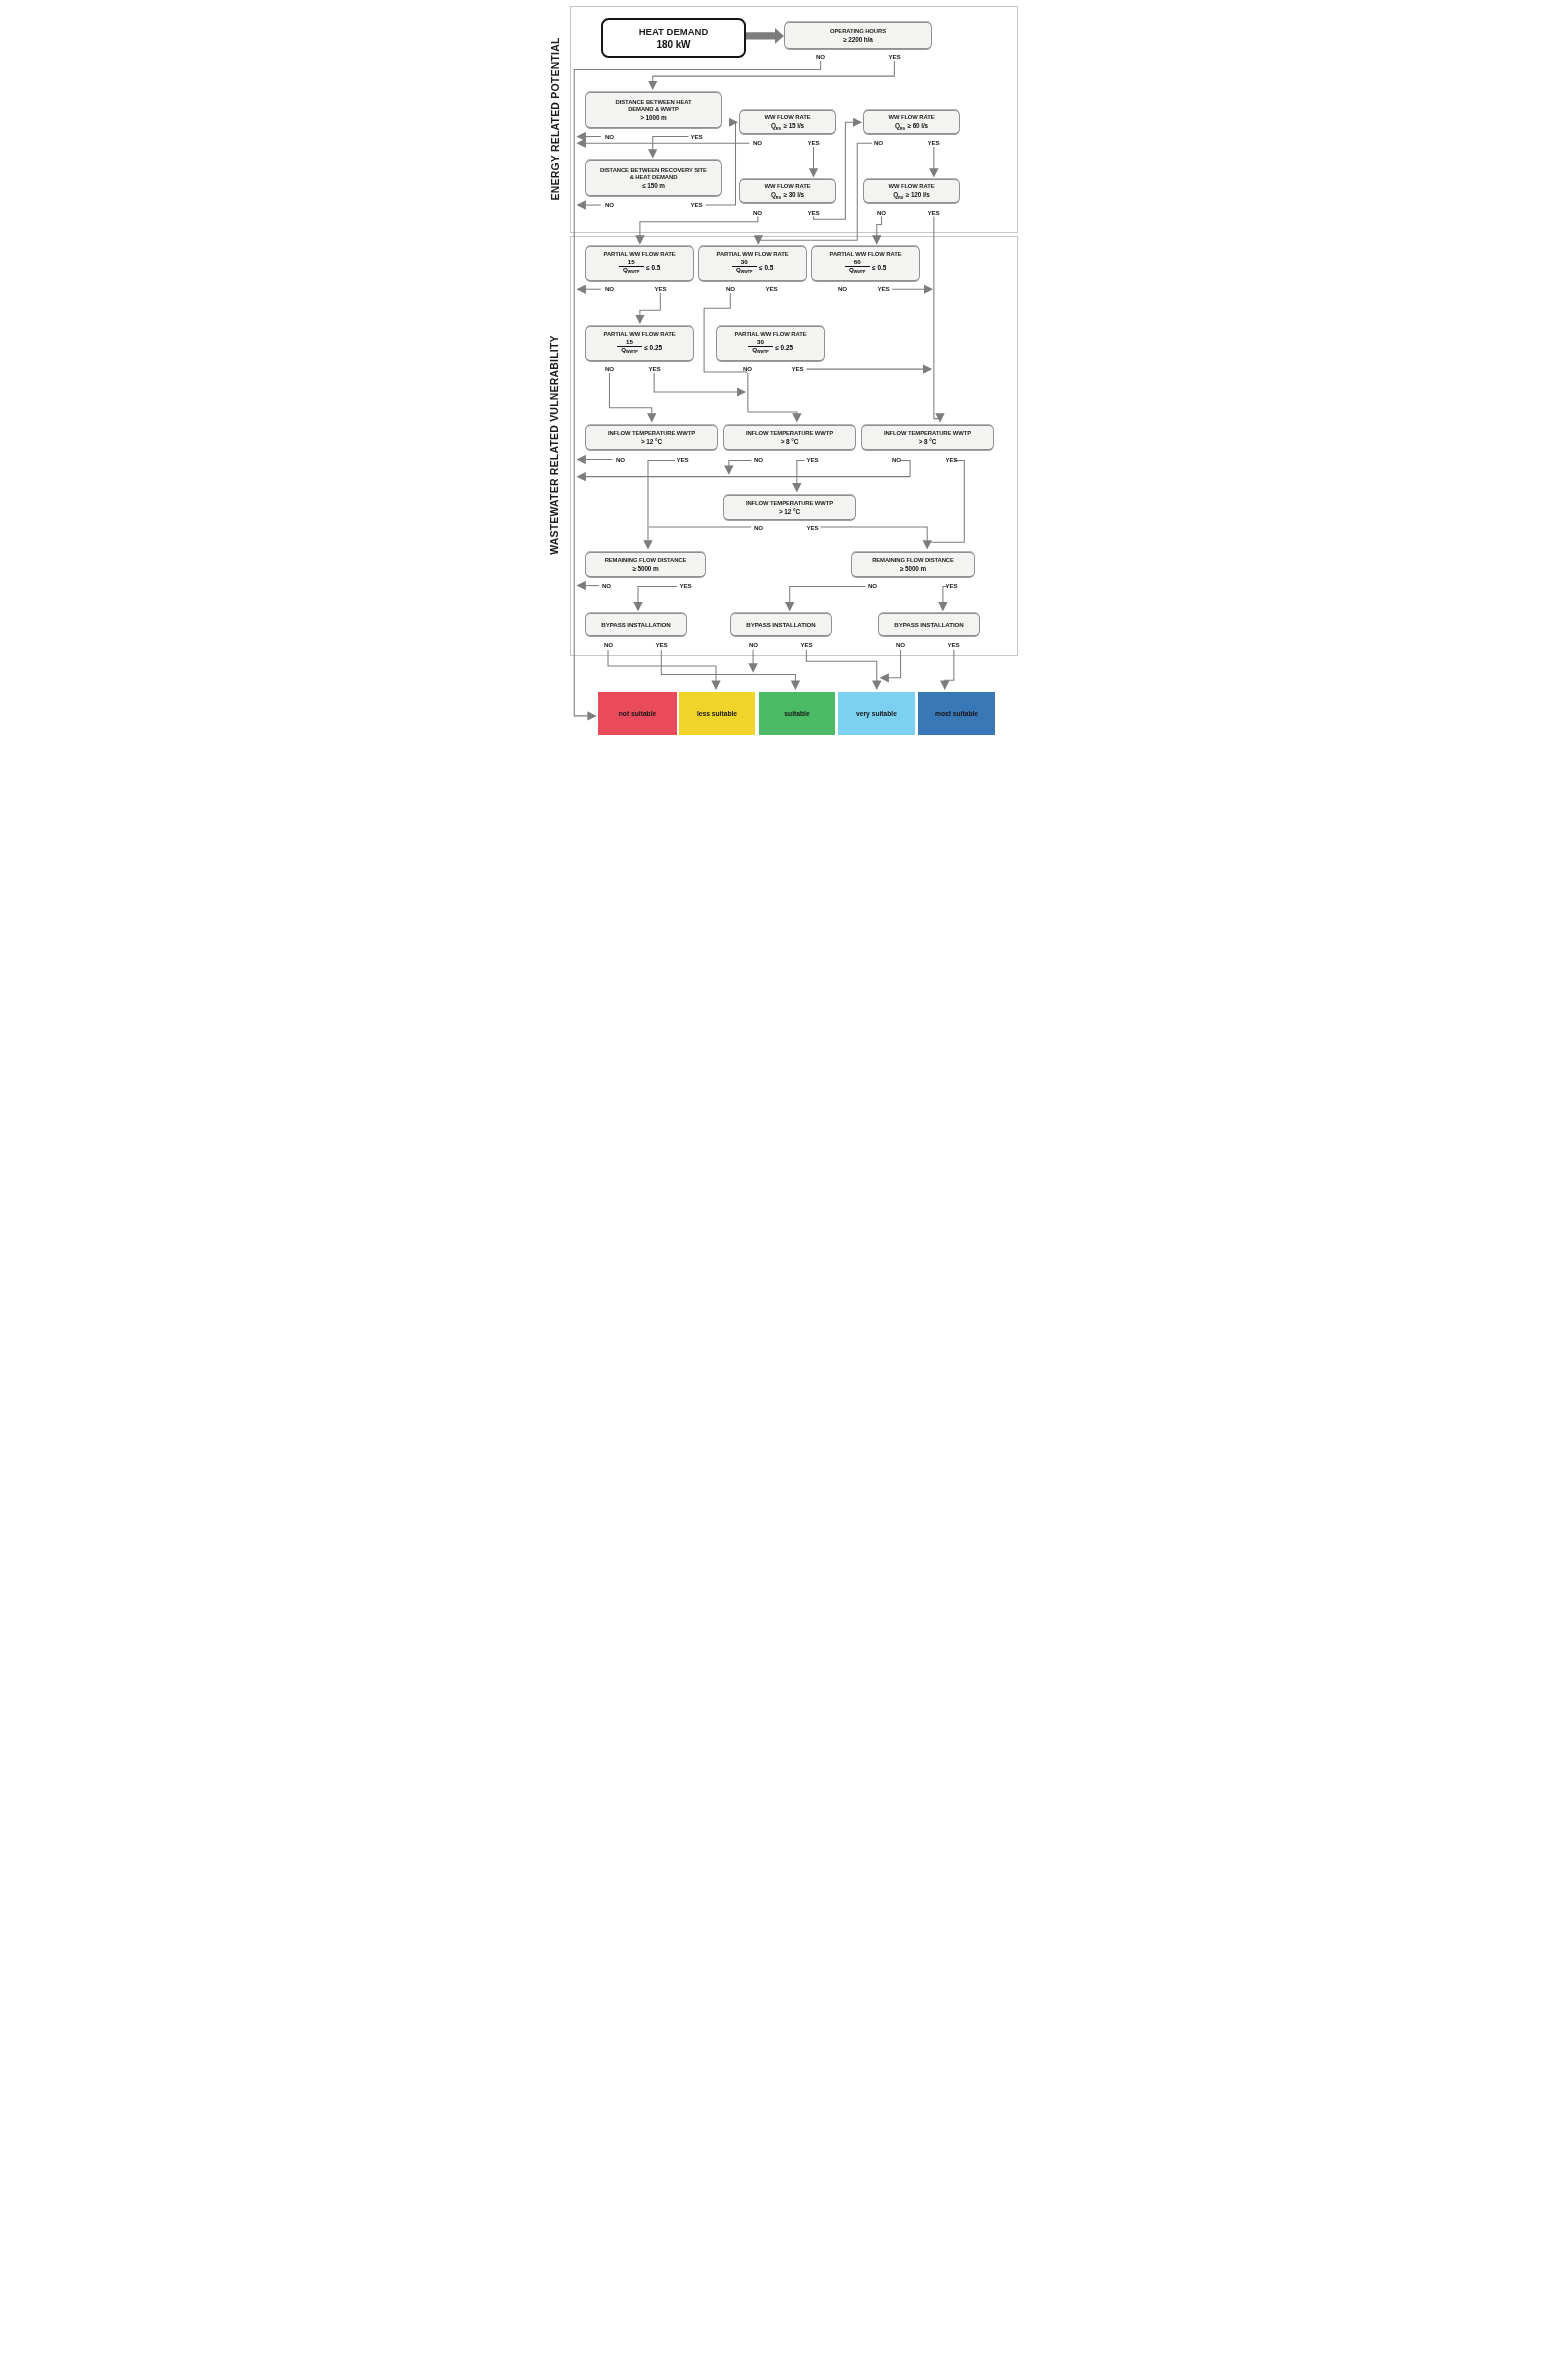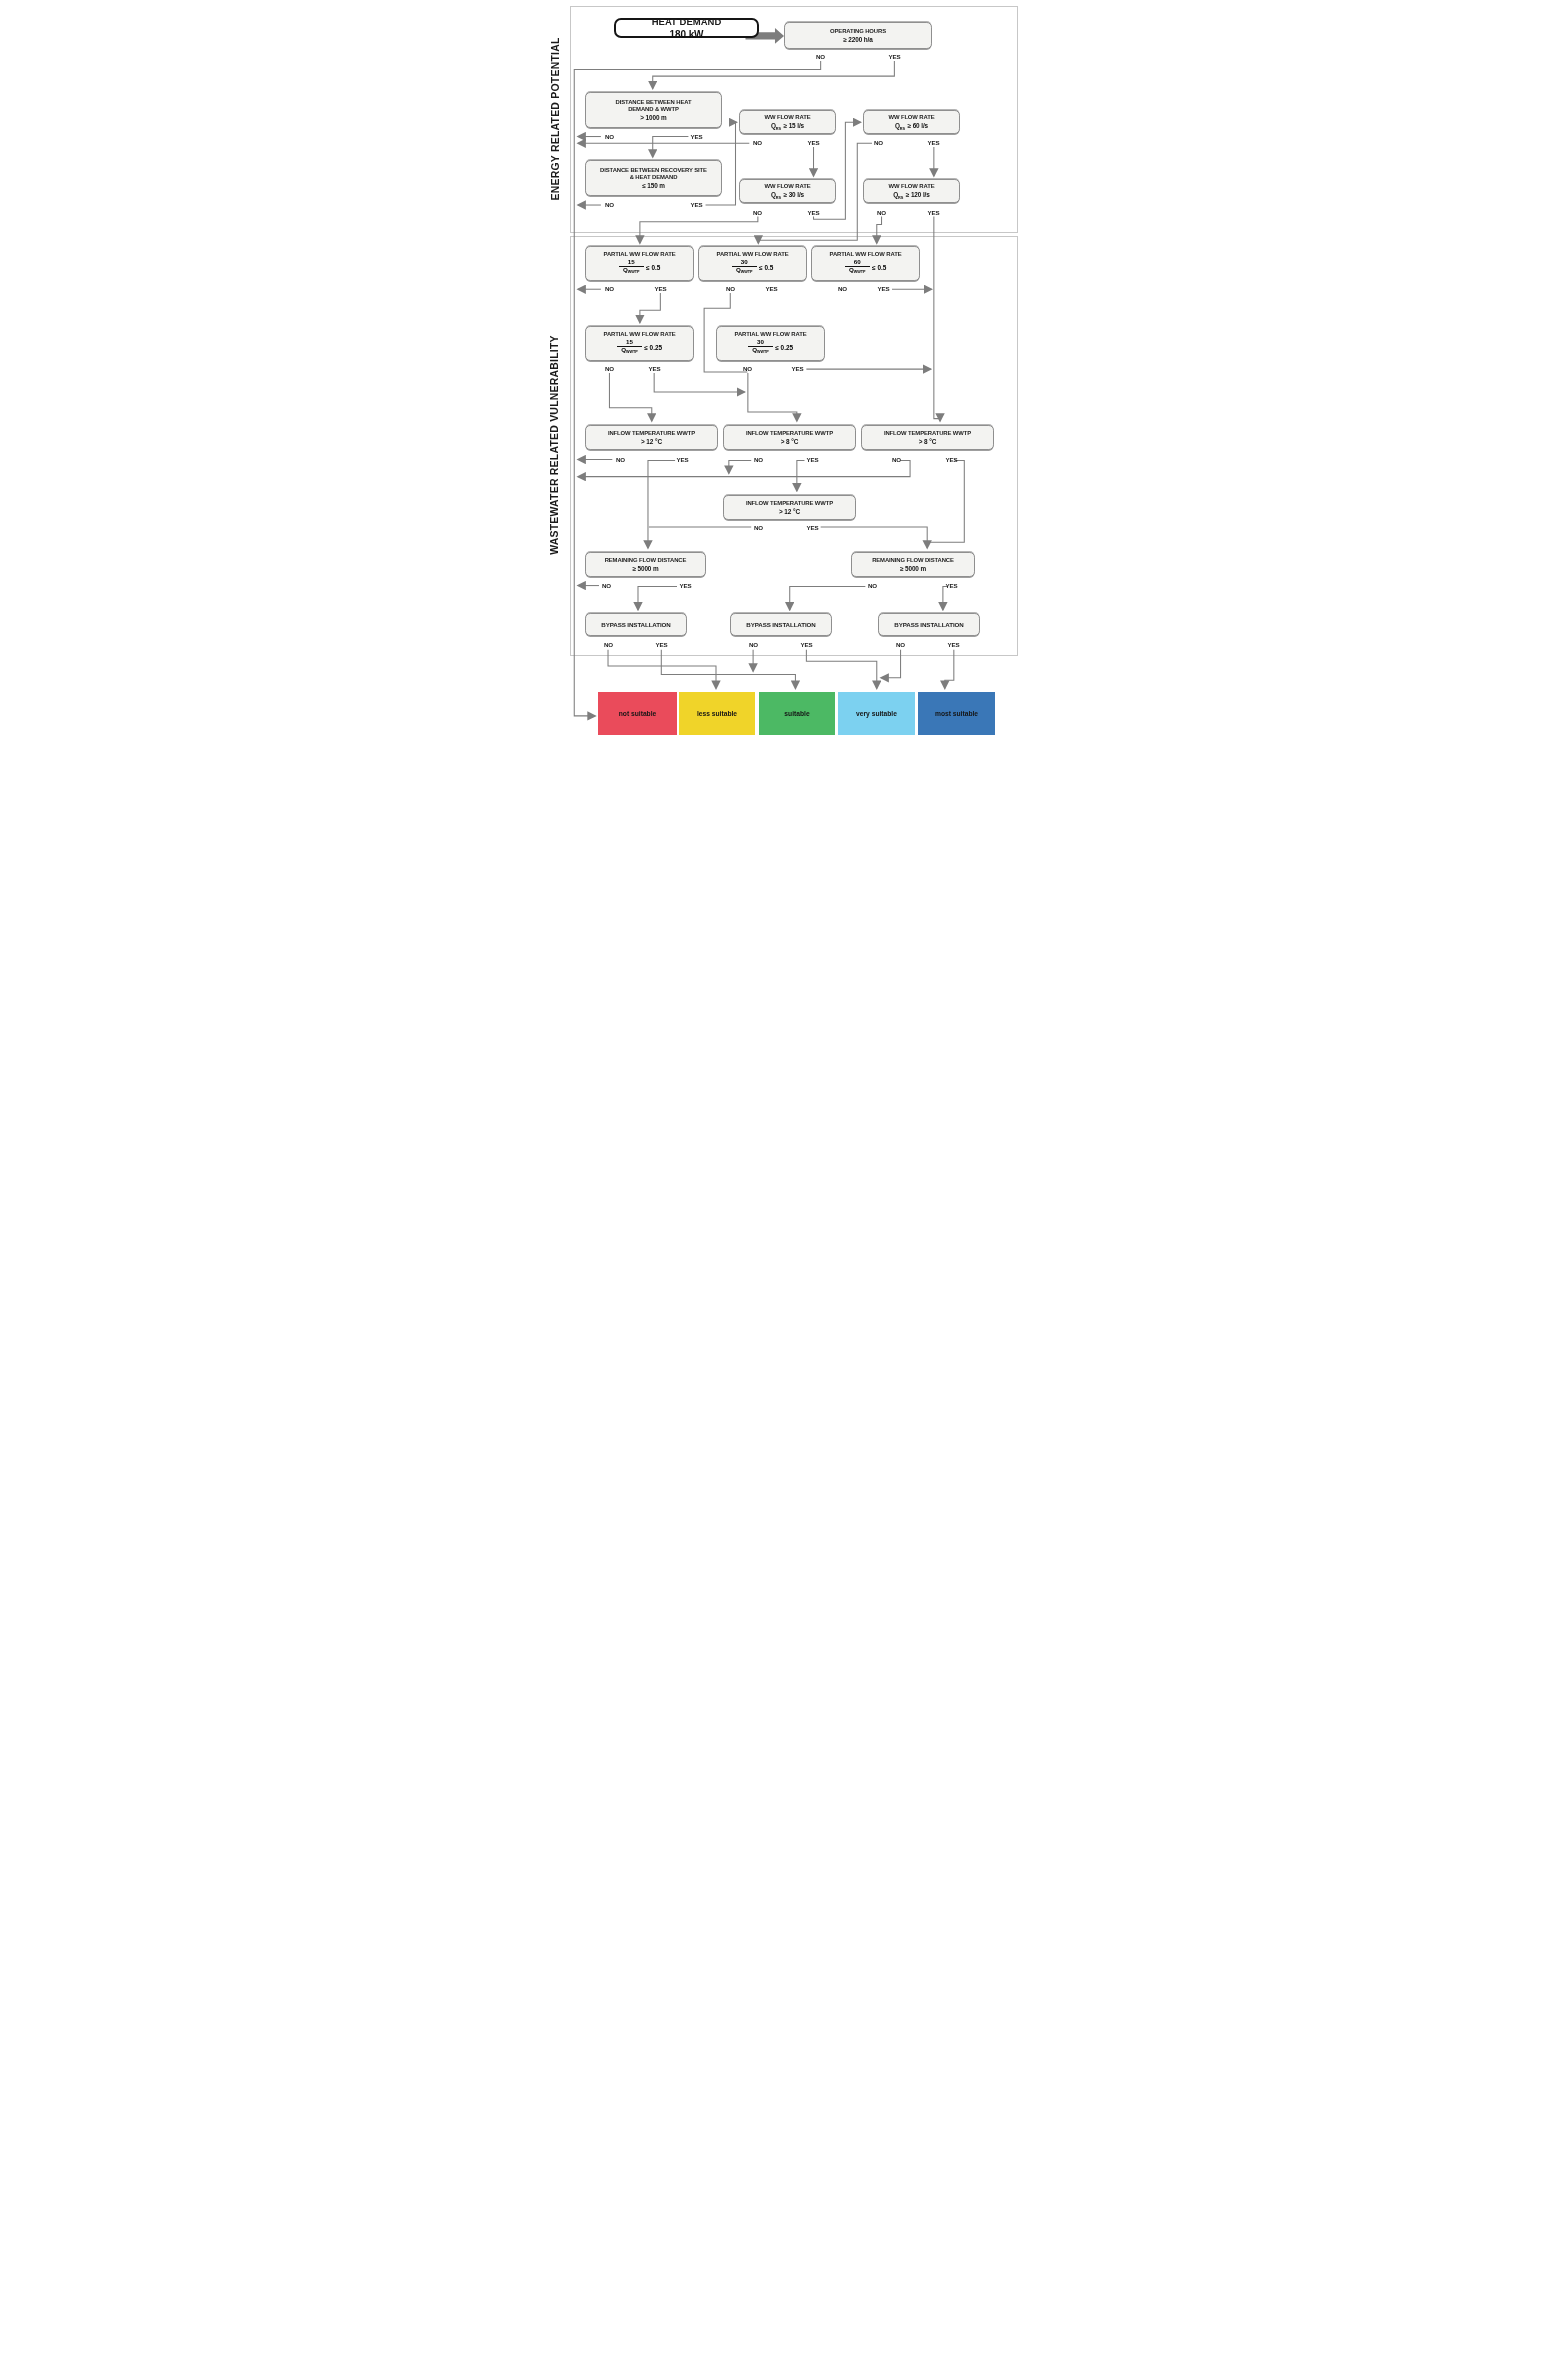--- a/index.html
+++ b/index.html
@@ -84,21 +84,21 @@
       <path d="M858,1233 H847 V1282" marker-end="url(#arw)"></path>
       <path d="M143,1366 V1400 H370 V1447" marker-end="url(#arw)"></path>
       <path d="M255,1366 V1418 H537 V1447" marker-end="url(#arw)"></path>
       <path d="M448,1366 V1411" marker-end="url(#arw)"></path>
       <path d="M560,1366 V1390 H708 V1447" marker-end="url(#arw)"></path>
       <path d="M758,1366 V1425 H717" marker-end="url(#arw)"></path>
       <path d="M870,1366 V1430 H851 V1447" marker-end="url(#arw)"></path>
     </g>
   </svg>
 
-  <div class="node start" style="left:74px;top:18px;width:145px;height:20px;border-radius:7px;">
+  <div class="node start" style="left:61px;top:18px;width:145px;height:40px;">
     <div class="t">HEAT DEMAND</div>
     <div class="v">180 kW</div>
   </div>
 
   <div class="node" style="left:244px;top:22.3px;width:148px;height:27px;">
     <div class="t">OPERATING HOURS</div>
     <div class="v">≥ 2200 h/a</div>
   </div>
 
   <div class="node" style="left:45px;top:92px;width:137px;height:36px;">

